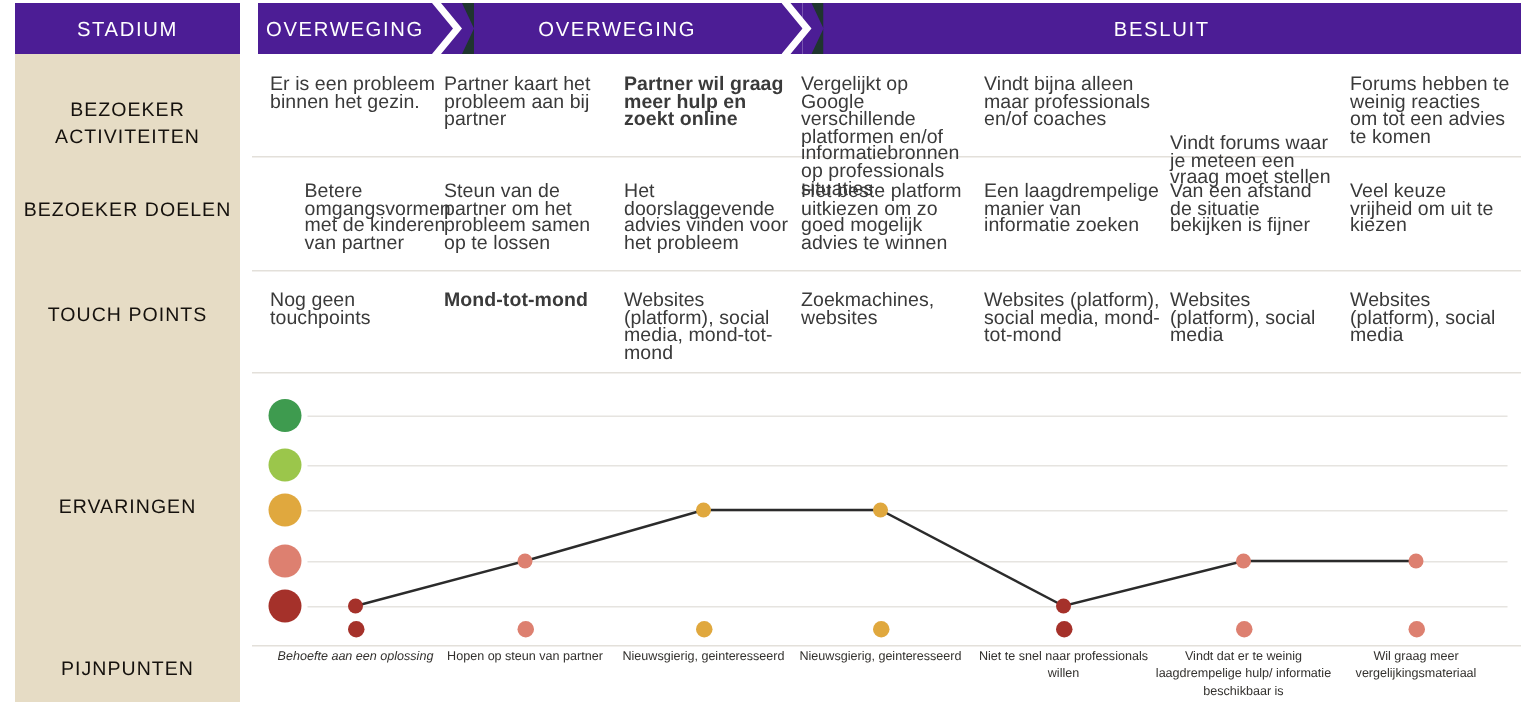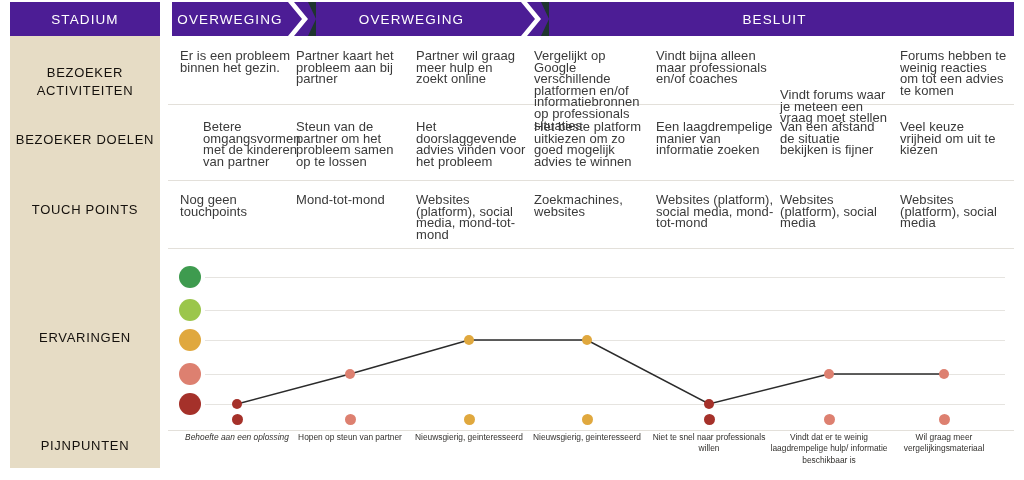--- a/index.html
+++ b/index.html
@@ -197,36 +197,36 @@
 
   <div id="body-area">
 
     <div class="row-sep" style="top:68px;"></div>
     <div class="row-sep" style="top:144px;"></div>
     <div class="row-sep" style="top:212px;"></div>
     <div class="row-sep" style="top:394px;"></div>
 
     <div class="cell" style="left:12px;  top:14px; width:110px;">Er is een probleem binnen het gezin.</div>
     <div class="cell" style="left:128px; top:14px; width:110px;">Partner kaart het probleem aan bij partner</div>
-    <div class="cell" style="left:248px; top:14px; width:110px;">Partner wil graag meer hulp en zoekt online</div>
+    <div class="cell" style="left:248px; top:14px; width:110px;font-weight:bold;">Partner wil graag meer hulp en zoekt online</div>
     <div class="cell" style="left:366px; top:14px; width:112px;">Vergelijkt op Google verschillende platformen en/of informatiebronnen op professionals situaties</div>
     <div class="cell" style="left:488px; top:14px; width:118px;">Vindt bijna alleen maar professionals en/of coaches</div>
     <div class="cell" style="left:612px; top:14px; width:110px;margin-top:39px;">Vindt forums waar je meteen een vraag moet stellen</div>
     <div class="cell" style="left:732px; top:14px; width:108px;">Forums hebben te weinig reacties om tot een advies te komen</div>
 
     <div class="cell" style="left:12px;  top:85px; width:110px;margin-left:23px;">Betere omgangsvormen met de kinderen van partner</div>
     <div class="cell" style="left:128px; top:85px; width:110px;">Steun van de partner om het probleem samen op te lossen</div>
     <div class="cell" style="left:248px; top:85px; width:110px;">Het doorslaggevende advies vinden voor het probleem</div>
     <div class="cell" style="left:366px; top:85px; width:112px;">Het beste platform uitkiezen om zo goed mogelijk advies te winnen</div>
     <div class="cell" style="left:488px; top:85px; width:118px;">Een laagdrempelige manier van informatie zoeken</div>
     <div class="cell" style="left:612px; top:85px; width:110px;">Van een afstand de situatie bekijken is fijner</div>
     <div class="cell" style="left:732px; top:85px; width:108px;">Veel keuze vrijheid om uit te kiezen</div>
 
     <div class="cell" style="left:12px;  top:158px; width:112px;">Nog geen touchpoints</div>
-    <div class="cell" style="left:128px; top:158px; width:112px;">Mond-tot-mond</div>
+    <div class="cell" style="left:128px; top:158px; width:112px;font-weight:bold;">Mond-tot-mond</div>
     <div class="cell" style="left:248px; top:158px; width:112px;">Websites (platform), social media, mond-tot-mond</div>
     <div class="cell" style="left:366px; top:158px; width:112px;">Zoekmachines, websites</div>
     <div class="cell" style="left:488px; top:158px; width:118px;">Websites (platform), social media, mond-tot-mond</div>
     <div class="cell" style="left:612px; top:158px; width:110px;">Websites (platform), social media</div>
     <div class="cell" style="left:732px; top:158px; width:108px;">Websites (platform), social media</div>
 
   </div>
 
   <div id="chart">
 

